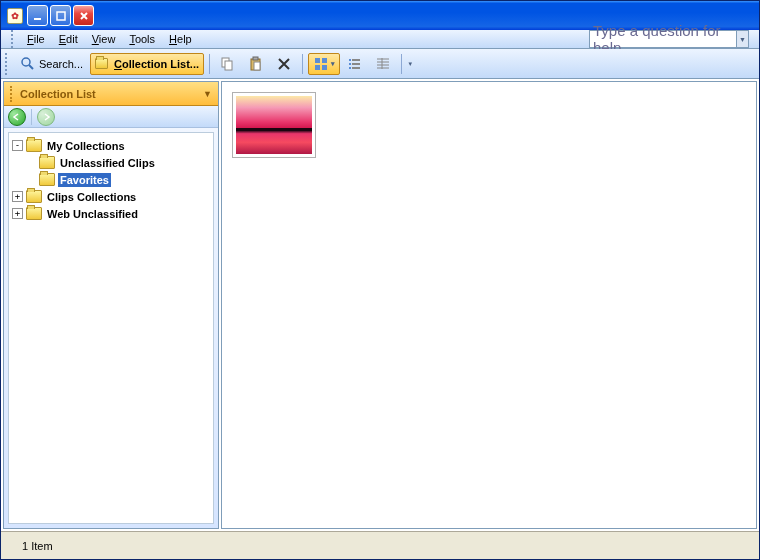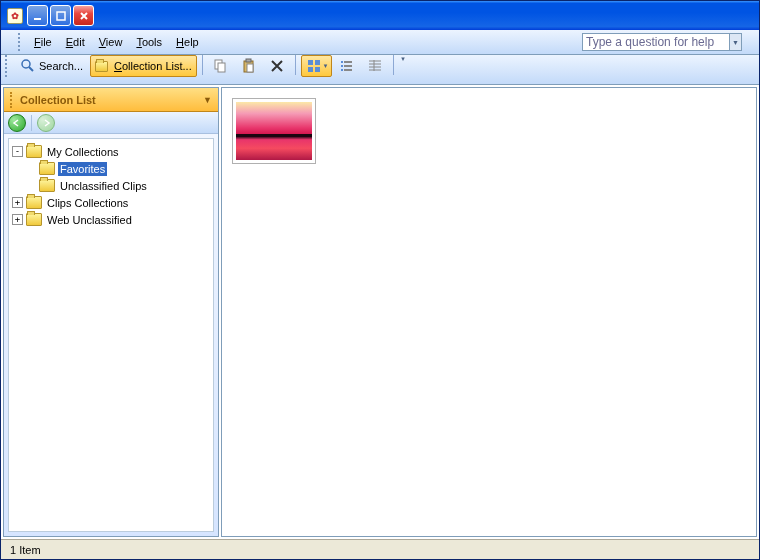--- a/index.html
+++ b/index.html
@@ -6,58 +6,58 @@
 body{background:#fff;overflow:hidden;}
 .window{width:760px;height:560px;border:1px solid #0a246a;background:#ece9d8;display:flex;flex-direction:column;}
 .titlebar{height:29px;background:linear-gradient(to bottom,#3a95ff 0%,#0054e3 8%,#0054e3 40%,#1565e6 88%,#003dd7 100%);display:flex;align-items:center;padding:0 4px 0 6px;color:#fff;font-weight:bold;font-size:13px;}
 .titlebar .app-icon{width:16px;height:16px;margin-right:4px;background:linear-gradient(135deg,#fff,#ffc);border:1px solid #996;border-radius:2px;display:flex;align-items:center;justify-content:center;font-size:9px;color:#c33;}
 .titlebar .title-text{flex:1;}
 .win-btns{display:flex;gap:2px;}
 .win-btn{width:21px;height:21px;border:1px solid #fff;border-radius:3px;display:flex;align-items:center;justify-content:center;color:#fff;font-weight:bold;cursor:default;}
 .win-min,.win-max{background:linear-gradient(to bottom,#7ba4e3,#2f6fe0);}
 .win-close{background:linear-gradient(to bottom,#f5a09f,#e8473f 40%,#c7281d);}
 .win-btn svg{display:block;}
-.menubar{height:25px;background:linear-gradient(to bottom,#ecf4ff,#c3daf9);display:flex;align-items:center;padding:0 17px;border-bottom:1px solid #7f9db9;}
+.menubar{height:19px;background:linear-gradient(to bottom,#ecf4ff,#c3daf9);display:flex;align-items:center;padding:0 10px;border-bottom:1px solid #7f9db9;}
 .menu-handle{width:7px;height:18px;border-left:2px dotted #7a98c0;margin-right:2px;}
 .menu-item{padding:3px 7px;color:#000;cursor:default;}
 .menu-item u{text-decoration:underline;}
 .menu-spacer{flex:1;}
-.help-box{width:148px;height:18px;background:#fff;border:1px solid #7f9db9;display:flex;align-items:center;color:#6a6a92;padding:0 3px;font-size:12px;}
+.help-box{width:148px;height:18px;background:#fff;border:1px solid #7f9db9;display:flex;align-items:center;color:#6a6a92;padding:0 3px;font-size:15px;}
 .help-dd{width:13px;height:18px;border:1px solid #7f9db9;background:#dde7f5;margin-left:-1px;display:flex;align-items:center;justify-content:center;color:#4a6184;font-size:7px;}
-.toolbar{height:30px;background:linear-gradient(to bottom,#ecf4ff,#c3daf9);display:flex;padding:0 4px;gap:2px;border-bottom:1px solid #7f9db9;}
+.toolbar{height:30px;background:linear-gradient(to bottom,#ecf4ff,#c3daf9);display:flex;align-items:center;padding:8px 4px;gap:2px;border-bottom:1px solid #7f9db9;}
 .tb-handle{width:7px;height:22px;border-left:2px dotted #7a98c0;margin-right:1px;}
 .tb-btn{height:22px;display:flex;align-items:center;padding:0 4px;border:1px solid transparent;border-radius:2px;cursor:default;}
-.tb-btn.active{background:linear-gradient(to bottom,#ffe7a2,#ffc83c);border:1px solid #c0861a;}
+.tb-btn.active{background:linear-gradient(to bottom,#ffe7a2,#ffc83c);border:1px solid #c0861a;font-weight:bold;}
 .tb-sep{width:1px;height:20px;background:#8ca8d4;margin:0 3px;}
 .tb-icon{width:16px;height:16px;display:flex;align-items:center;justify-content:center;}
 .tb-label{margin-left:3px;color:#000;}
 .tb-dd{font-size:7px;color:#4a6184;margin-left:2px;}
 .content{flex:1;display:flex;background:#fff;overflow:hidden;}
 .sidebar{width:216px;background:linear-gradient(to bottom,#f4f8ff,#d6e5ff);border:1px solid #7f9db9;margin:2px;display:flex;flex-direction:column;}
 .side-header{height:24px;background:linear-gradient(to bottom,#ffdf84,#ffbd3c);border-bottom:1px solid #c0861a;display:flex;align-items:center;padding:0 6px;color:#8a5a0a;font-weight:bold;}
 .side-header-handle{width:6px;height:16px;border-left:2px dotted #c0861a;margin-right:4px;}
 .side-header .spacer{flex:1;}
 .side-header .dd{font-size:9px;color:#8a5a0a;}
 .side-nav{height:22px;background:linear-gradient(to bottom,#ecf4ff,#c3daf9);display:flex;align-items:center;padding:0 4px;gap:2px;border-bottom:1px solid #a8c0e0;}
 .nav-btn{width:18px;height:18px;border-radius:50%;background:radial-gradient(circle at 30% 30%,#9fe89f,#2aa82a);border:1px solid #1a7a1a;display:flex;align-items:center;justify-content:center;color:#fff;font-size:10px;}
 .nav-btn.disabled{background:radial-gradient(circle at 30% 30%,#d8f0d8,#9ed69e);border-color:#7fb97f;}
 .nav-sep{width:1px;height:16px;background:#a8c0e0;margin:0 3px;}
 .tree{flex:1;background:#fff;margin:4px;border:1px solid #bcd;padding:4px 2px;overflow:auto;}
 .tree-row{display:flex;align-items:center;height:17px;cursor:default;white-space:nowrap;}
 .tree-exp{width:11px;height:11px;border:1px solid #919191;background:#fff;display:flex;align-items:center;justify-content:center;font-size:9px;line-height:1;color:#000;margin-right:3px;font-family:monospace;}
 .folder-icon{width:16px;height:13px;margin-right:3px;position:relative;background:linear-gradient(to bottom,#fef49c,#f0c93c);border:1px solid #b6952c;border-radius:1px;}
 .folder-icon::before{content:"";position:absolute;top:-3px;left:0;width:6px;height:3px;background:#f0da6e;border:1px solid #b6952c;border-bottom:none;border-radius:1px 1px 0 0;}
-.tree-label{padding:1px 2px;}
+.tree-label{padding:1px 2px;font-weight:bold;}
 .tree-label.selected{background:#316ac5;color:#fff;}
 .indent{display:inline-block;}
 .main{flex:1;background:#fff;margin:2px 2px 2px 0;border:1px solid #7f9db9;padding:10px;overflow:auto;}
 .thumb{width:84px;height:66px;border:1px solid #b0b0b0;background:#fff;padding:3px;}
 .thumb-img{width:100%;height:100%;background:linear-gradient(to bottom,#fce8a8 0%,#f59ab5 20%,#e8356b 45%,#d41850 55%,#3a0a20 60%,#e8356b 65%,#f54a60 80%,#b01845 100%);position:relative;}
 .thumb-img::after{content:"";position:absolute;left:0;right:0;top:56%;height:3px;background:#1a0510;}
-.statusbar{height:20px;background:#ece9d8;border-top:1px solid #aca899;display:flex;align-items:center;padding:0 9px;color:#000;}
+.statusbar{height:28px;background:#ece9d8;border-top:1px solid #aca899;display:flex;align-items:center;padding:0 21px;color:#000;}
 </style>
 </head>
 <body>
 
 <div class="window">
 
   <div class="titlebar">
     <div class="app-icon">✿</div>
     <div class="win-btns">
       <div class="win-btn win-min">
@@ -195,26 +195,26 @@
       <div class="tree">
         <div class="tree-row">
           <span class="indent" style="width:1px"></span>
           <span class="tree-exp">-</span>
           <span class="folder-icon"></span>
           <span class="tree-label">My Collections</span>
         </div>
         <div class="tree-row">
           <span class="indent" style="width:28px"></span>
           <span class="folder-icon"></span>
+          <span class="tree-label">Unclassified Clips</span>
+        </div>
+        <div class="tree-row">
+          <span class="indent" style="width:28px"></span>
+          <span class="folder-icon"></span>
           <span class="tree-label selected">Favorites</span>
-        </div>
-        <div class="tree-row">
-          <span class="indent" style="width:28px"></span>
-          <span class="folder-icon"></span>
-          <span class="tree-label">Unclassified Clips</span>
         </div>
         <div class="tree-row">
           <span class="indent" style="width:1px"></span>
           <span class="tree-exp">+</span>
           <span class="folder-icon"></span>
           <span class="tree-label">Clips Collections</span>
         </div>
         <div class="tree-row">
           <span class="indent" style="width:1px"></span>
           <span class="tree-exp">+</span>

